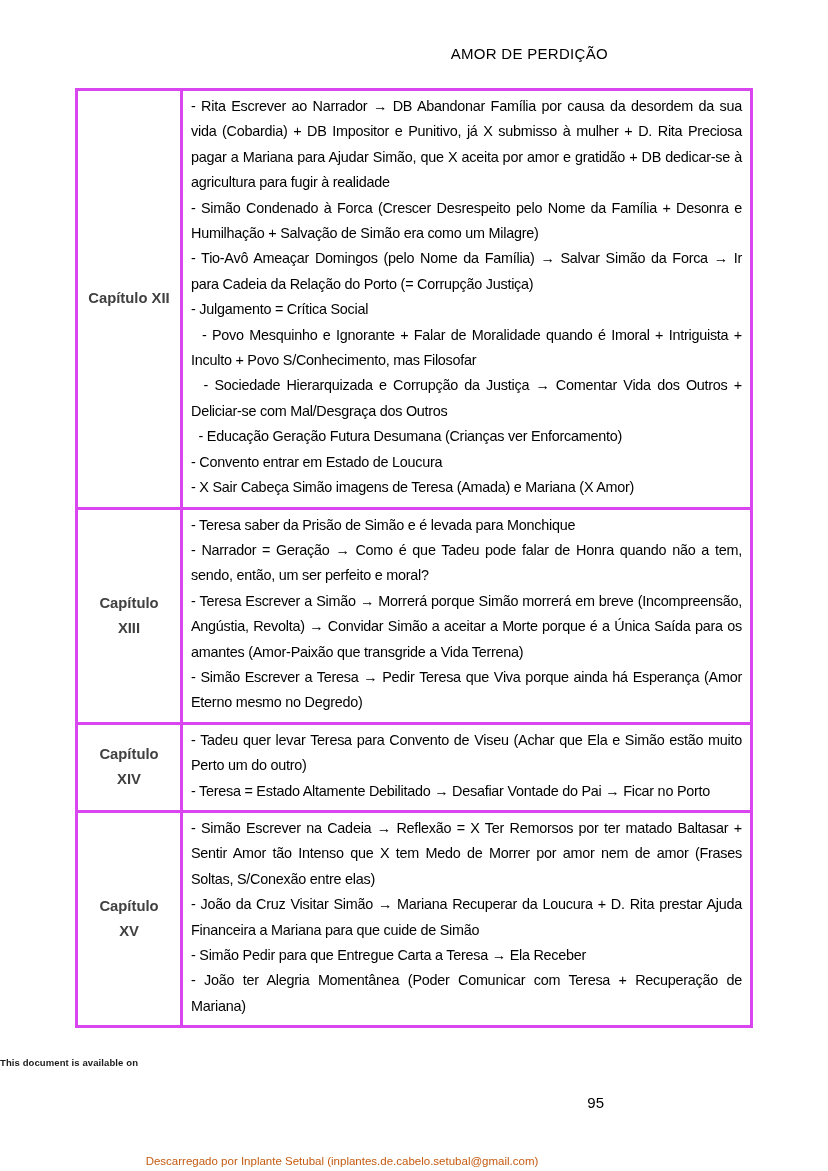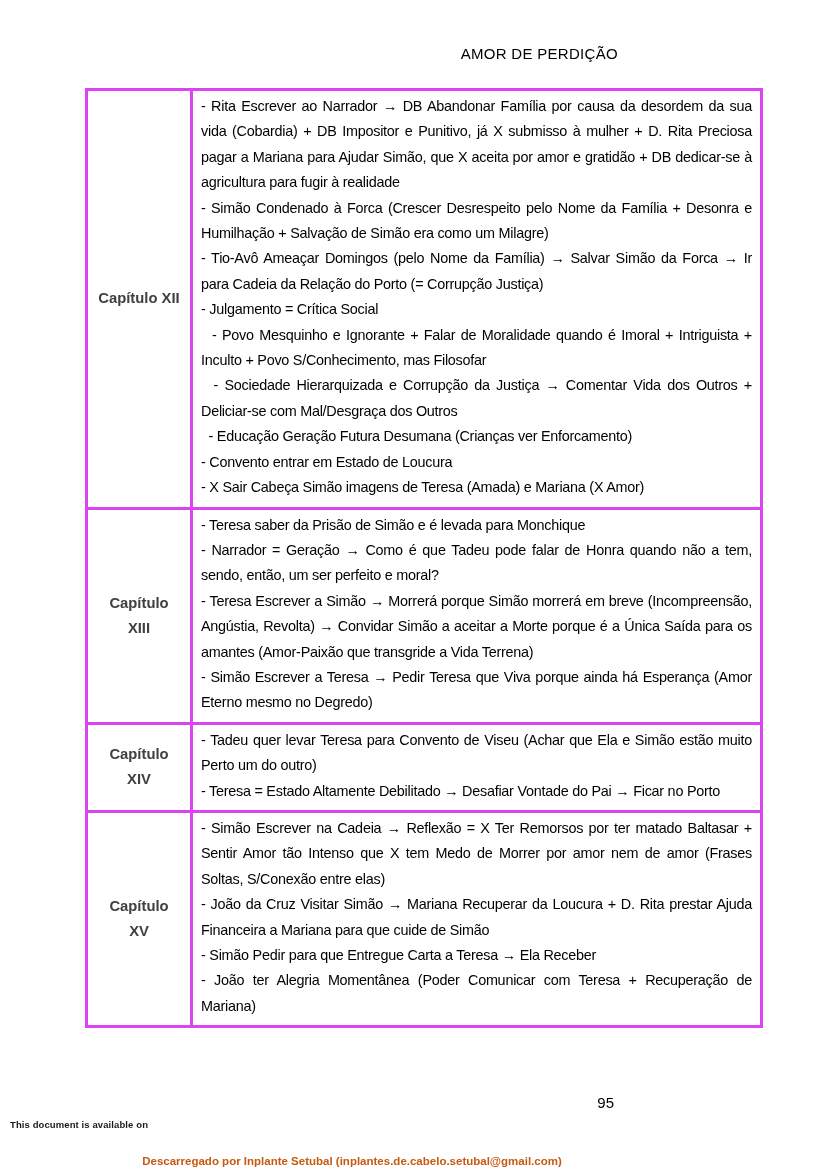--- a/index.html
+++ b/index.html
@@ -4,21 +4,21 @@
 <style>
   * { box-sizing: border-box; margin: 0; padding: 0; }
   html, body { background: #ffffff; }
   body {
     width: 828px; height: 1171px;
     font-family: "Liberation Sans", "DejaVu Sans", sans-serif;
     color: #111111;
     position: relative;
     overflow: hidden;
   }
-  .page { position: relative; width: 684px; height: 1171px; background: #ffffff; margin-left: 10px; }
+  .page { position: relative; width: 684px; height: 1171px; background: #ffffff; }
 
   .doc-title {
     position: absolute; top: 45px; right: 76px;
     font-size: 15px; letter-spacing: 0.3px; color: #000;
   }
 
   table.chapters {
     position: absolute; top: 88px; left: 75px; width: 678px;
     border-collapse: collapse; table-layout: fixed;
   }
@@ -38,21 +38,21 @@
     text-align: justify;
     color: #000;
   }
 
   .page-num {
     position: absolute; top: 1094px; right: 80px;
     font-size: 15px; color: #000;
   }
 
   .brand-row {
-    position: absolute; top: 1114px; left: 0; width: 100%;
+    position: absolute; top: 1052px; left: 0; width: 100%;
     display: flex; align-items: center; justify-content: space-between; gap: 12px;
   }
   .avail {
     font-size: 9.5px; font-weight: bold; color: #1a1a1a;
     position: relative; top: 5px; letter-spacing: 0.1px;
   }
   .logo { display: inline-flex; align-items: center; gap: 8px; cursor: pointer; }
   .wordmark {
     font-size: 27px; font-weight: bold; letter-spacing: 0.2px;
     color: #252a3d;
@@ -117,15 +117,15 @@
         </tr>
       </tbody>
   </table>
 
   <div class="page-num">95</div>
 
   <div class="brand-row">
     <span class="avail">This document is available on</span>
   </div>
 
-  <div class="download" style="color: rgb(197, 90, 17); font-weight: bold;">Descarregado por Inplante Setubal (inplantes.de.cabelo.setubal@gmail.com)</div>
+  <div class="download" style="color: rgb(197, 90, 17);">Descarregado por Inplante Setubal (inplantes.de.cabelo.setubal@gmail.com)</div>
 
 </div>
 
 </body></html>

